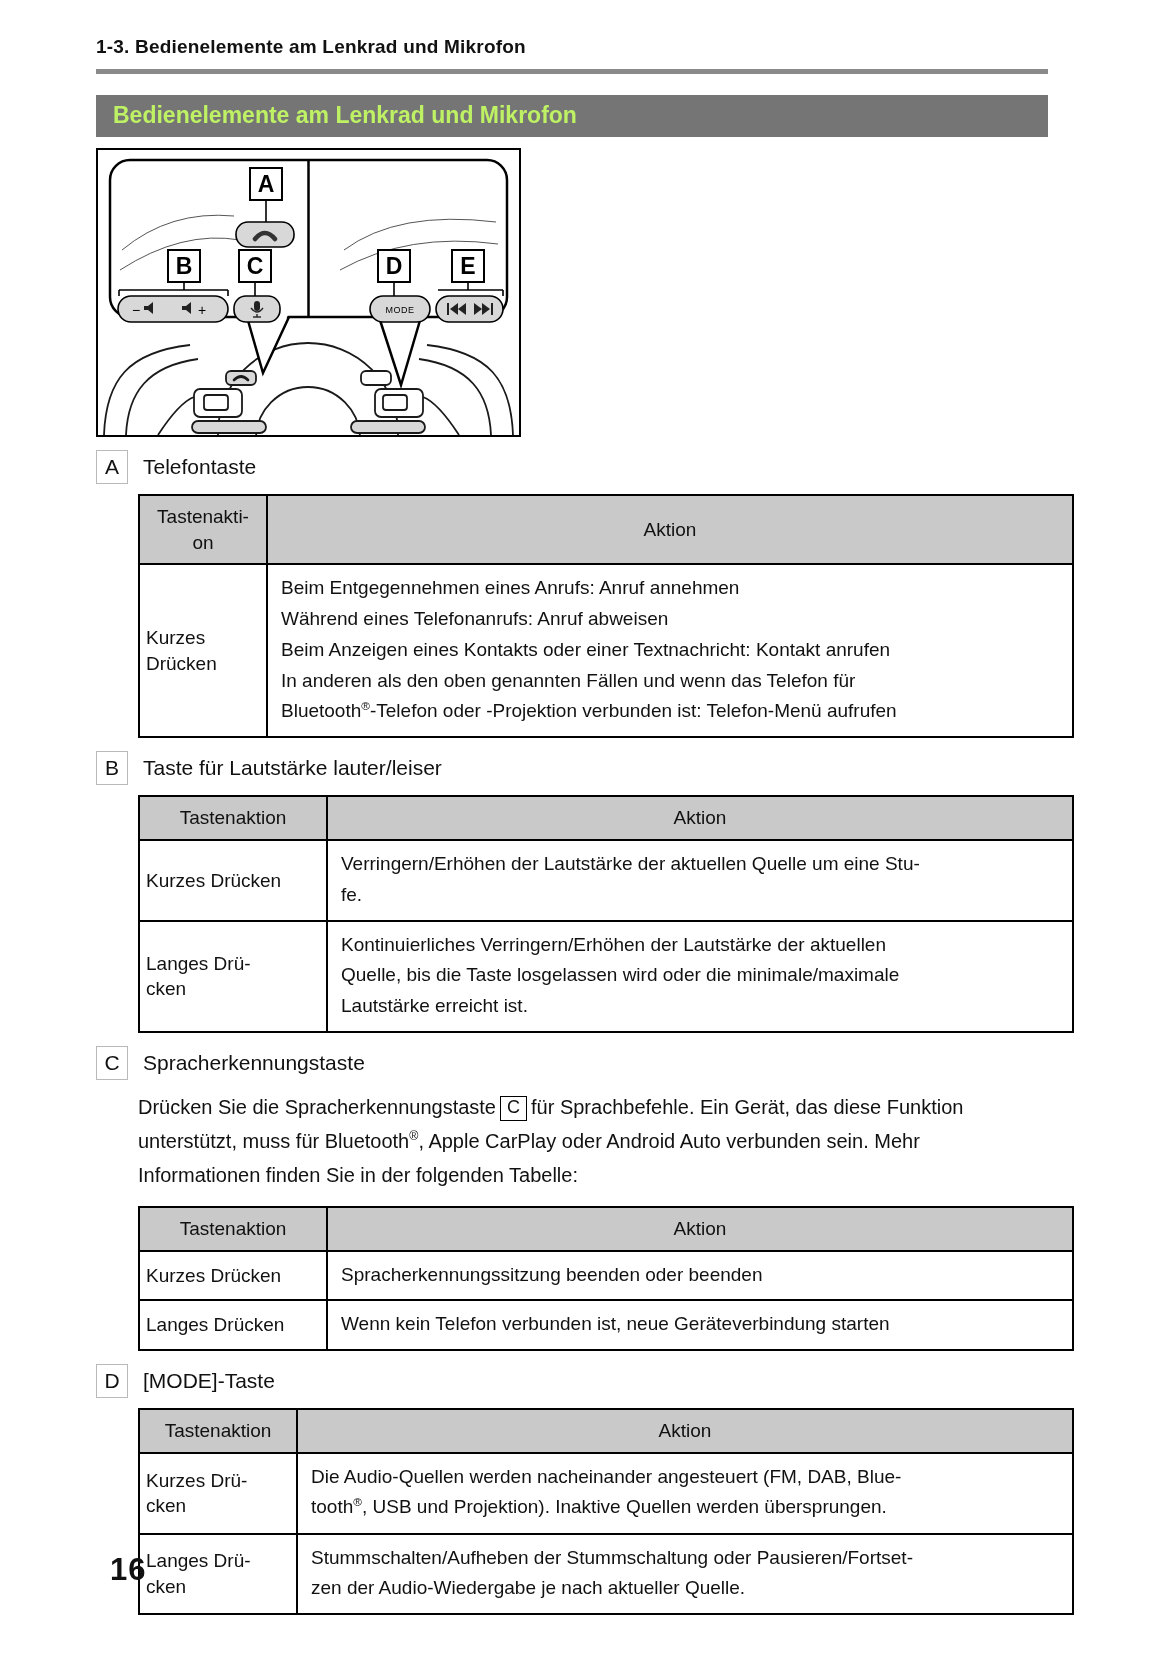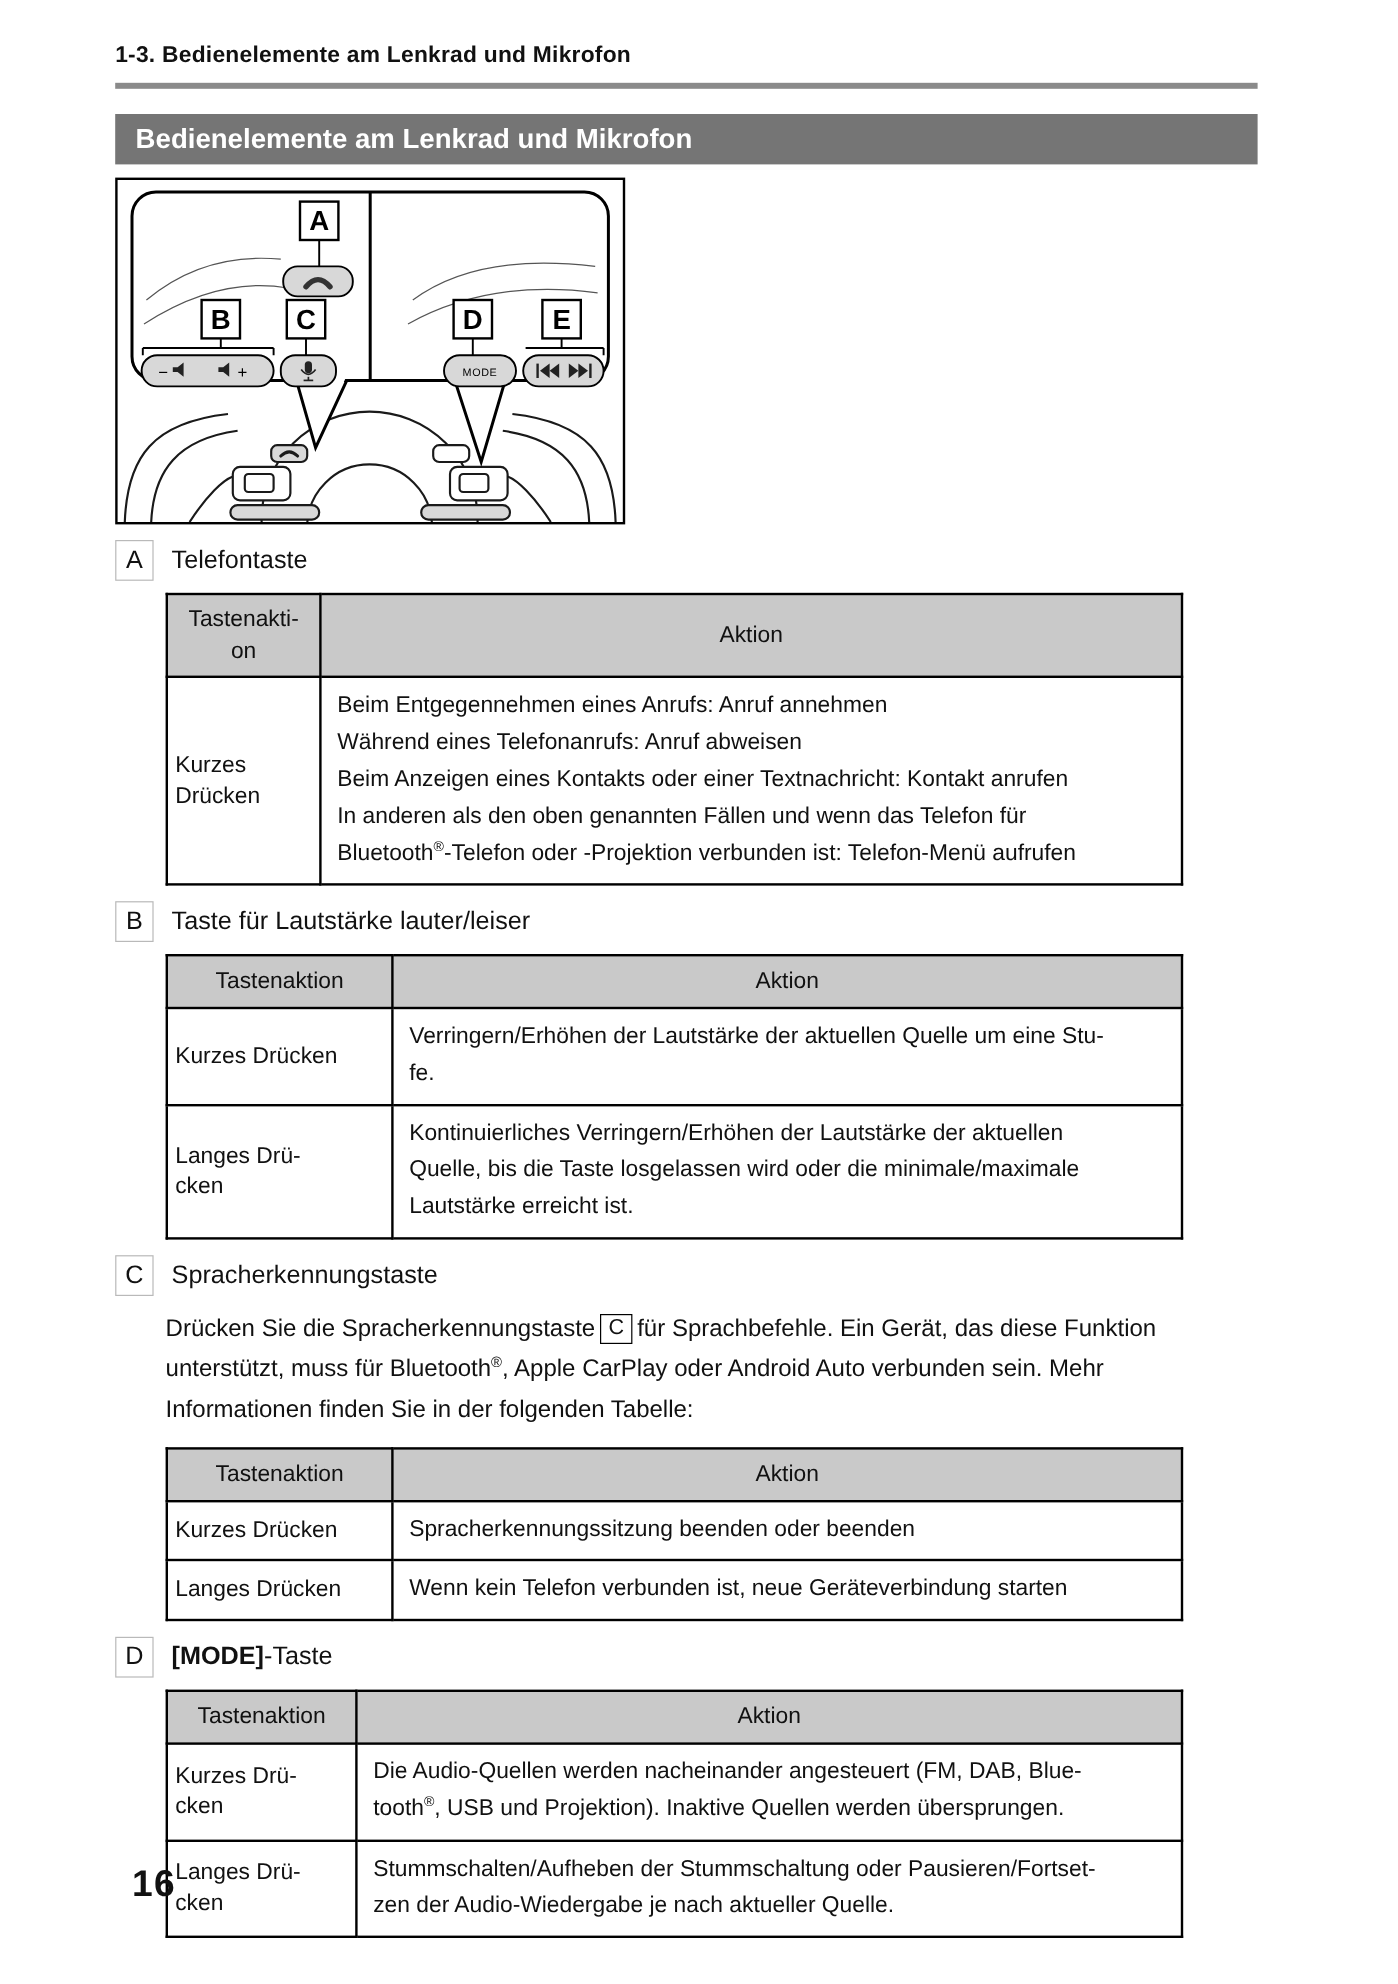--- a/index.html
+++ b/index.html
@@ -12,47 +12,47 @@
     font-family:"Liberation Sans","DejaVu Sans",sans-serif;
     color:#111;
     overflow:hidden;
   }
   .breadcrumb {
     font-size:19px; font-weight:bold; letter-spacing:0.2px;
     margin:0 0 11px 0;
   }
   .rule { height:5px; background:#8a8a8a; margin-bottom:21px; }
   .title-bar {
-    background:#757575; color:#ffffff;
+    background:#757575; color:#bef264;
     font-size:23px; font-weight:bold;
     padding:7px 0 8px 17px;
     margin-bottom:11px;
   }
   .intro { font-size:20px; margin:0 0 9px 0; }
 
   .illustration {
     width:421px; height:285px;
     border:2px solid #000;
     margin-bottom:10px;
   }
 
   .section-head { display:flex; align-items:center; margin:13px 0 10px 0; }
   .label-box {
     width:30px; height:32px;
     border:1px solid #b9b9b9;
     font-size:21px; line-height:32px; text-align:center;
     flex:0 0 auto;
   }
   .section-title { font-size:21px; margin-left:15px; }
-  .section-title .bold { font-weight:bold; }
+  .section-title .bold { font-weight:normal; }
 
   table.spec {
     border-collapse:collapse;
     margin:0 0 4px 42px;
-    width:848px;
+    width:936px;
     table-layout:fixed;
     font-size:19px;
   }
   table.spec th, table.spec td {
     border:2px solid #000;
     white-space:pre-line;
     vertical-align:middle;
   }
   table.spec th {
     background:#c9c9c9;

